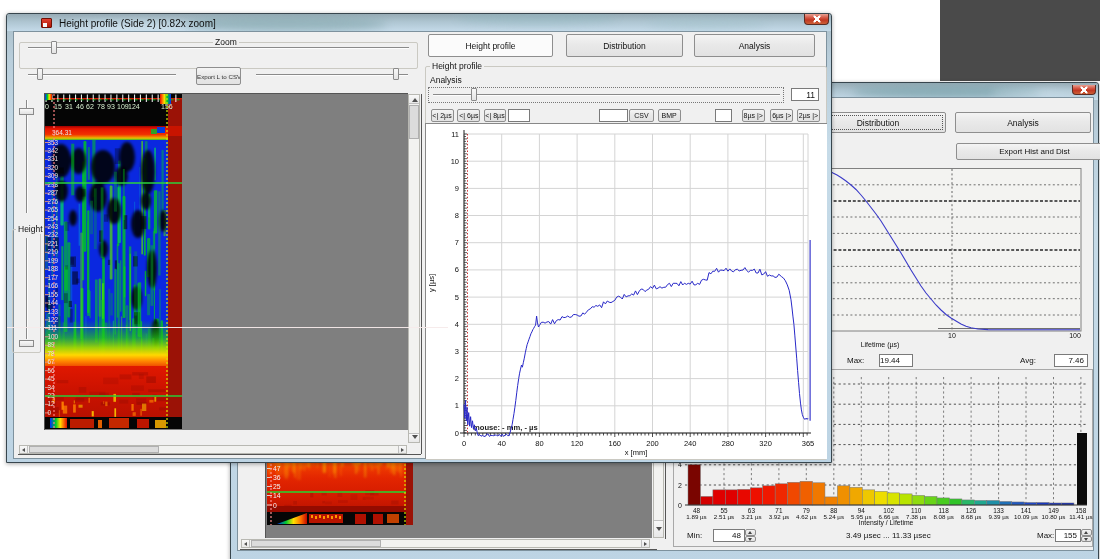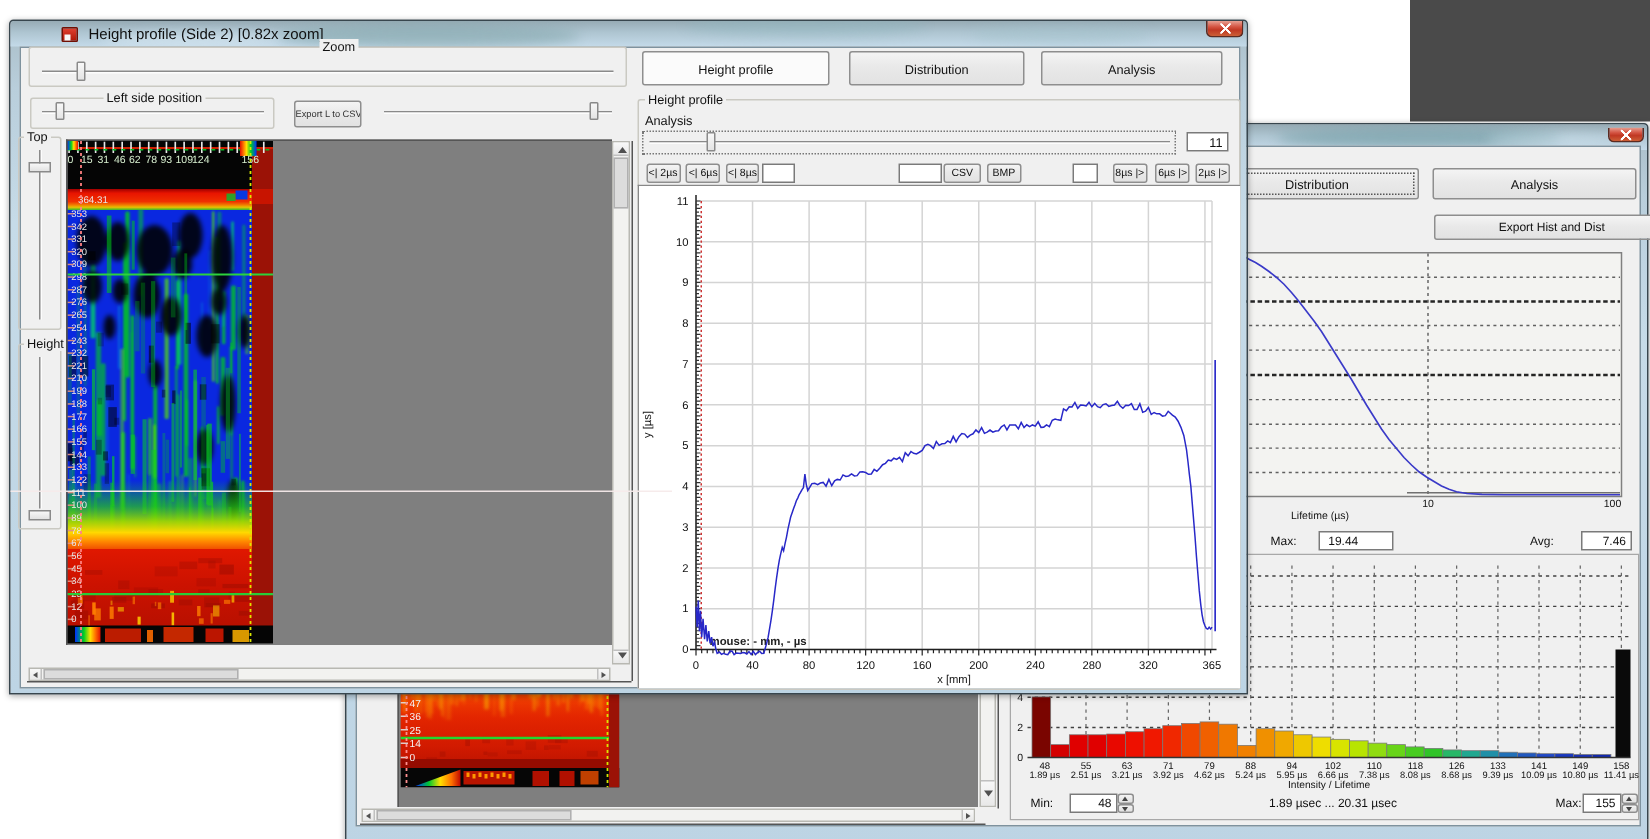--- a/index.html
+++ b/index.html
@@ -54,21 +54,21 @@
 <line x1="1" y1="33" x2="257" y2="33" stroke="#252525" stroke-width="1.6" stroke-dasharray="3,1.8"></line>
 <line x1="1" y1="82" x2="257" y2="82" stroke="#252525" stroke-width="1.6" stroke-dasharray="3,1.8"></line>
 <line x1="129" y1="1" x2="129" y2="162" stroke="#555" stroke-width="0.9" stroke-dasharray="2,2.4"></line>
 <line x1="115" y1="160.5" x2="257" y2="160.5" stroke="#707070" stroke-width="1"></line>
 <path d="M0,0.8 L5,2.2 L10,5 L14,7 L18,9.5 L23,13 L28,17 L33,21.5 L38,27 L43,33 L48,39.5 L53,46 L58,53 L63,61 L68,69 L73,77 L78,85 L83,93.5 L88,102 L93,110 L98,118 L103,125 L108,131 L113,137 L118,142 L123,146.5 L128,150 L133,153 L138,156 L143,158.2 L148,159.8 L155,161 L165,161.6 L180,161.8 L257,161.8" fill="none" stroke="#3a3ac8" stroke-width="1.1"></path>
 <text x="129" y="170" font-size="7" fill="#111" text-anchor="middle" font-family="Liberation Sans, sans-serif">10</text>
 <text x="252" y="170" font-size="7" fill="#111" text-anchor="middle" font-family="Liberation Sans, sans-serif">100</text>
 </svg>
 <div class="lbl" style="left:619px;top:258px;width:60px;text-align:center;font-size:7px">Lifetime (µs)</div>
 <div class="lbl" style="left:616px;top:273px;font-size:8px">Max:</div>
-<div class="tf" style="left:648px;top:271px;width:50px;height:13px;font-size:8px;text-align:center;line-height:12px;padding-right:17px">19.44</div>
+<div class="tf" style="left:648px;top:271px;width:34px;height:13px;font-size:8px;text-align:center;line-height:12px;padding-right:17px">19.44</div>
 <div class="lbl" style="left:789px;top:273px;font-size:8px">Avg:</div>
 <div class="tf" style="left:823px;top:271px;width:34px;height:13px;font-size:8px;text-align:right;line-height:12px;padding-right:3px">7.46</div>
 <svg width="420" height="178" viewBox="0 0 420 178" style="position:absolute;left:442px;top:286px">
 <rect x="0.5" y="0.5" width="419" height="177" fill="#f0f0f0" stroke="#a8a8a8" stroke-width="1"></rect>
 <line x1="12" y1="15" x2="414" y2="15" stroke="#404040" stroke-width="0.9" stroke-dasharray="2.2,2.6"></line>
 <line x1="12" y1="35.2" x2="414" y2="35.2" stroke="#404040" stroke-width="0.9" stroke-dasharray="2.2,2.6"></line>
 <line x1="12" y1="55.4" x2="414" y2="55.4" stroke="#404040" stroke-width="0.9" stroke-dasharray="2.2,2.6"></line>
 <line x1="12" y1="75.6" x2="414" y2="75.6" stroke="#404040" stroke-width="0.9" stroke-dasharray="2.2,2.6"></line>
 <line x1="12" y1="95.8" x2="414" y2="95.8" stroke="#404040" stroke-width="0.9" stroke-dasharray="2.2,2.6"></line>
 <line x1="12" y1="116" x2="414" y2="116" stroke="#404040" stroke-width="0.9" stroke-dasharray="2.2,2.6"></line>
@@ -155,21 +155,21 @@
 <text x="213" y="156" font-size="6.8" fill="#111" text-anchor="middle" font-family="Liberation Sans, sans-serif">Intensity / Lifetime</text>
 </svg>
 <div class="lbl" style="left:456px;top:448px;font-size:8px">Min:</div>
 <div class="tf" style="left:482px;top:446px;width:32px;height:13px;font-size:8px;text-align:right;line-height:12px;padding-right:3px">48</div>
 <div class="abs" style="left:514px;top:446px;width:11px;height:13px">
       <div class="btn" style="left:0;top:0;width:11px;height:6.5px"></div>
       <div class="btn" style="left:0;top:6.5px;width:11px;height:6.5px"></div>
       <div class="sbarrow" style="left:3px;top:2px;border-left:2.5px solid transparent;border-right:2.5px solid transparent;border-bottom:3px solid #444"></div>
       <div class="sbarrow" style="left:3px;top:8.5px;border-left:2.5px solid transparent;border-right:2.5px solid transparent;border-top:3px solid #444"></div>
     </div>
-<div class="lbl" style="left:615px;top:448px;font-size:8px">1.89 µsec ... 20.31 µsec</div>
+<div class="lbl" style="left:615px;top:448px;font-size:8px">3.49 µsec ... 11.33 µsec</div>
 <div class="lbl" style="left:806px;top:448px;font-size:8px">Max:</div>
 <div class="tf" style="left:824px;top:446px;width:26px;height:13px;font-size:8px;text-align:right;line-height:12px;padding-right:3px">155</div>
 <div class="abs" style="left:850px;top:446px;width:11px;height:13px">
       <div class="btn" style="left:0;top:0;width:11px;height:6.5px"></div>
       <div class="btn" style="left:0;top:6.5px;width:11px;height:6.5px"></div>
       <div class="sbarrow" style="left:3px;top:2px;border-left:2.5px solid transparent;border-right:2.5px solid transparent;border-bottom:3px solid #444"></div>
       <div class="sbarrow" style="left:3px;top:8.5px;border-left:2.5px solid transparent;border-right:2.5px solid transparent;border-top:3px solid #444"></div>
     </div>
 <div class="panelgray" style="left:34px;top:366px;width:387px;height:89px;border-left:1px solid #555"></div>
 <svg width="146" height="69" viewBox="0 0 146 69" style="position:absolute;left:36px;top:373px">
@@ -324,28 +324,25 @@
       <i style="left:180px;top:2px;width:200px;height:16px;background:#7fa3a8;opacity:.55"></i>
       <i style="left:450px;top:-4px;width:160px;height:14px;background:#8fb5bd;opacity:.45"></i>
       <i style="left:60px;top:8px;width:120px;height:10px;background:#d8e8f2;opacity:.6"></i>
       <i style="left:640px;top:3px;width:120px;height:12px;background:#9fc0c8;opacity:.4"></i>
     </div>
 <div class="abs" style="left:34px;top:4px;width:11px;height:10px;background:linear-gradient(180deg,#e04030,#b01808);border:1px solid #701005;border-radius:1px"></div>
 <div class="abs" style="left:36px;top:9px;width:4px;height:4px;background:#f8f8f8"></div>
 <div class="abs lbl" style="left:52px;top:4px;font-size:10px;color:#101010">Height profile (Side 2) [0.82x zoom]</div>
 <div class="closebtn" style="left:797px;top:0px"></div>
 <div class="wcontent" style="left:6px;top:17px;width:814px;height:428px"></div>
-<div class="gb" style="left:12px;top:17px;width:399px;height:27px">
+<div class="gb" style="left:12px;top:28px;width:399px;height:27px">
       <span style="left:193px">Zoom</span>
     </div>
 <div class="track" style="left:21px;top:33px;width:381px"></div>
 <div class="thumb" style="left:44px;top:27px"></div>
-<div class="gb" style="left:13px;top:51px;width:163px;height:21px">
-      <span style="left:48px">Left side position</span>
-    </div>
 <div class="track" style="left:21px;top:60px;width:148px"></div>
 <div class="thumb" style="left:30px;top:54px;height:12px"></div>
 <div class="btn" style="left:189px;top:53px;width:45px;height:18px;font-size:6.2px;line-height:17px;color:#333;white-space:nowrap;overflow:hidden">Export L to CSV</div>
 <div class="track" style="left:249px;top:60px;width:152px"></div>
 <div class="thumb" style="left:386px;top:54px;height:12px"></div>
 <div class="btn" style="left:421px;top:20px;width:125px;height:23px;background:#fbfbfb;font-size:8.5px;line-height:22px">Height profile</div>
 <div class="btn" style="left:559px;top:20px;width:117px;height:23px;font-size:8.5px;line-height:22px">Distribution</div>
 <div class="btn" style="left:687px;top:20px;width:121px;height:23px;font-size:8.5px;line-height:22px">Analysis</div>
 <div class="gb" style="left:418px;top:52px;width:402px;height:394px">
       <span style="left:4px">Height profile</span>
@@ -359,23 +356,20 @@
 <div class="btn" style="left:450.3px;top:95px;width:23px;height:13px;font-size:7px;line-height:12px">&lt;| 6µs</div>
 <div class="btn" style="left:477px;top:95px;width:22px;height:13px;font-size:7px;line-height:12px">&lt;| 8µs</div>
 <div class="tf" style="left:501px;top:95px;width:22px;height:13px"></div>
 <div class="tf" style="left:591.5px;top:95px;width:29px;height:13px"></div>
 <div class="btn" style="left:622px;top:95px;width:25px;height:13px;font-size:7px;line-height:12px">CSV</div>
 <div class="btn" style="left:650.7px;top:95px;width:23px;height:13px;font-size:7px;line-height:12px">BMP</div>
 <div class="tf" style="left:708px;top:95px;width:17px;height:13px"></div>
 <div class="btn" style="left:734.7px;top:95px;width:23px;height:13px;font-size:7px;line-height:12px">8µs |&gt;</div>
 <div class="btn" style="left:763.3px;top:95px;width:23px;height:13px;font-size:7px;line-height:12px">6µs |&gt;</div>
 <div class="btn" style="left:790px;top:95px;width:23px;height:13px;font-size:7px;line-height:12px">2µs |&gt;</div>
-<div class="gb" style="left:5px;top:77px;width:29px;height:129px">
-      <span style="left:3px">Top</span>
-    </div>
 <div class="vtrack" style="left:19px;top:86px;height:113px"></div>
 <div class="hthumb" style="left:12px;top:94px"></div>
 <div class="gb" style="left:5px;top:215px;width:29px;height:124px">
       <span style="left:3px">Height</span>
     </div>
 <div class="vtrack" style="left:19px;top:224px;height:101px"></div>
 <div class="hthumb" style="left:12px;top:326px"></div>
 <div class="abs" style="left:37px;top:79px;width:364px;height:337px;border-left:1px solid #555;border-top:1px solid #555;background:#7f7f7f"></div>
 <svg width="137" height="335" viewBox="0 0 137 335" style="position:absolute;left:38px;top:80px">
 <defs>

